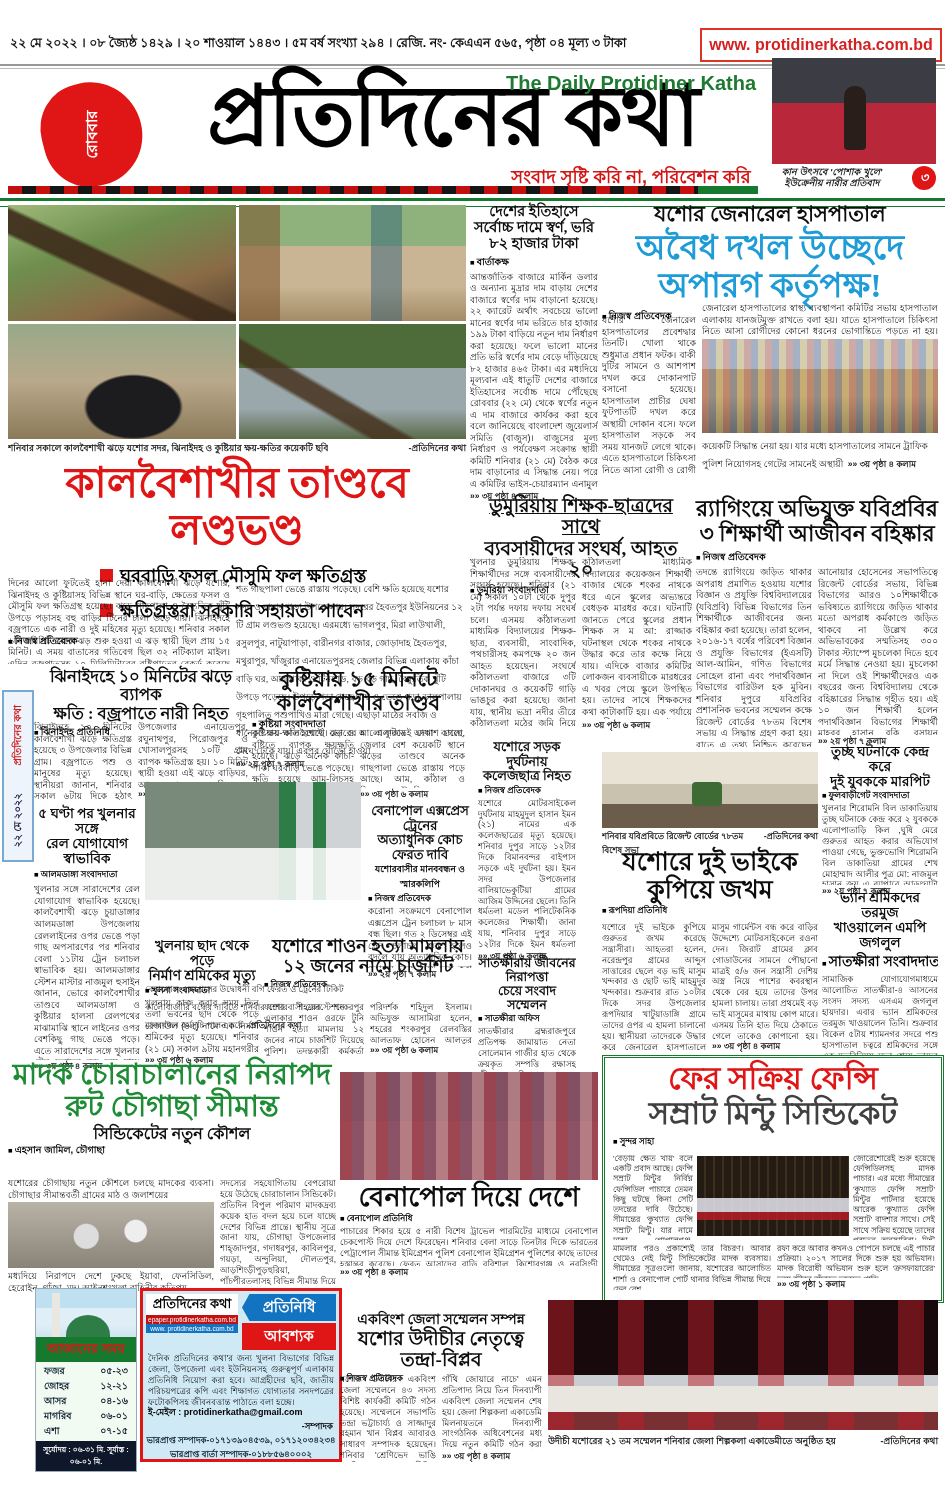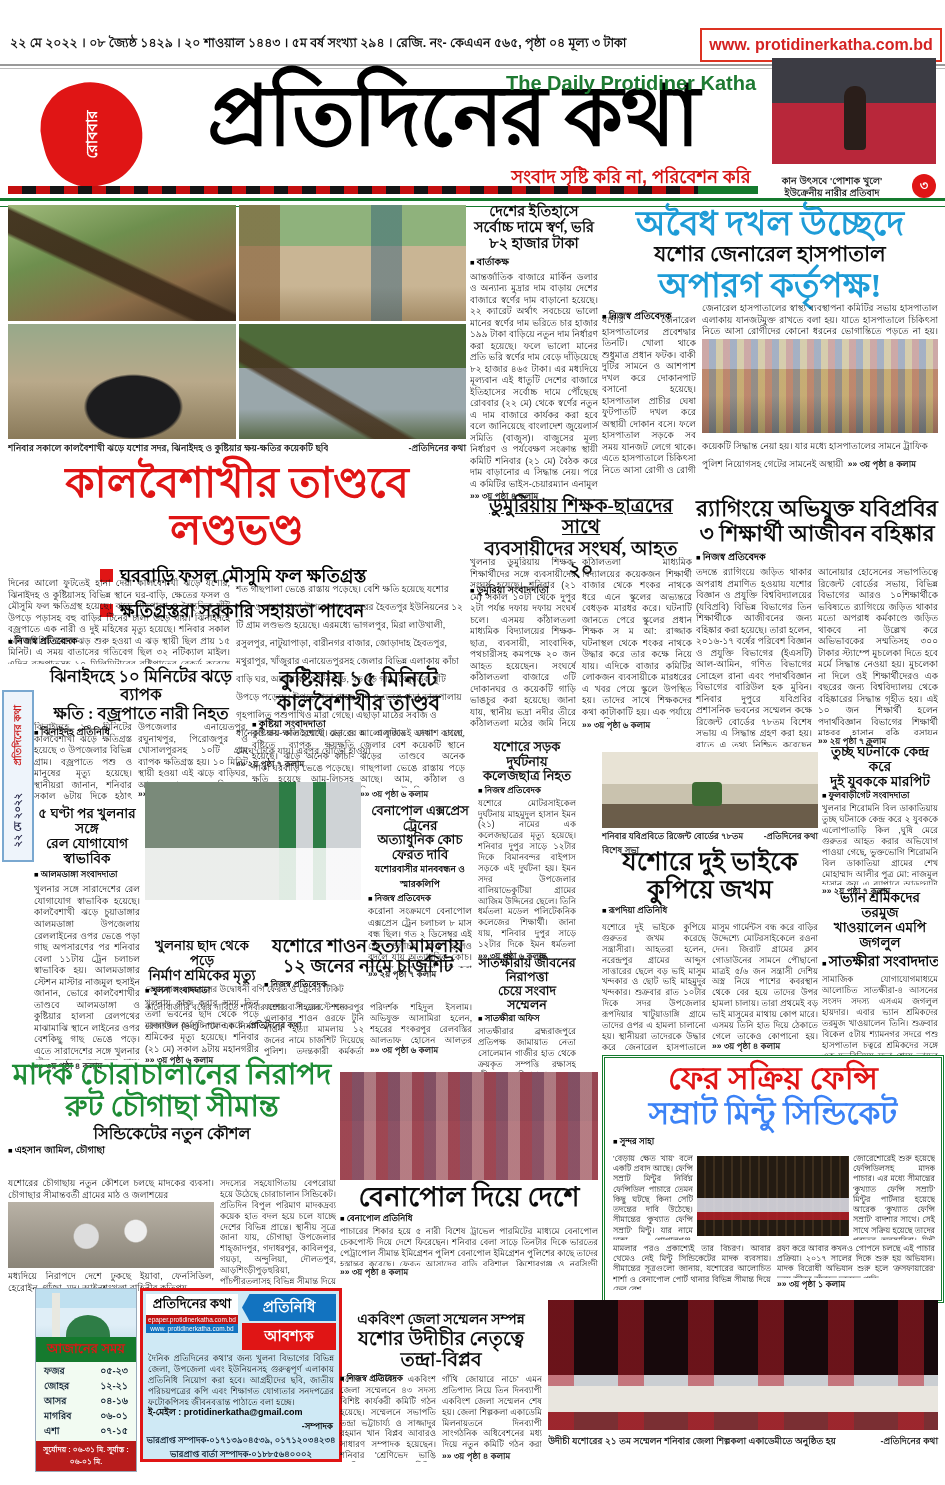--- a/index.html
+++ b/index.html
@@ -34,21 +34,21 @@
   </div>
   <div class="abs hl" style="left:140px;top:70px;width:625px;height:118px;font-size:84px;letter-spacing:-2px;color:#000;">প্রতিদিনের কথা</div>
   <div class="abs" style="left:500px;top:72px;width:262px;text-align:center;color:#1e7a32;font-weight:700;font-size:20px;">The Daily Protidiner Katha</div>
   <div class="abs" style="left:500px;top:163px;width:262px;text-align:center;color:#d41515;font-weight:700;font-size:18px;">সংবাদ সৃষ্টি করি না, পরিবেশন করি</div>
   <div class="abs" style="left:8px;top:186px;width:690px;height:8px;background:repeating-linear-gradient(90deg,#c40f0f 0 14px,#151515 14px 28px);"></div>
   <div class="abs" style="left:698px;top:186px;width:60px;height:8px;background:#157a2e;"></div>
 
   <div class="abs photo" style="left:772px;top:58px;width:164px;height:106px;background:linear-gradient(180deg,#3c3c44 0 42%,#b8273a 42% 100%);">
     <div style="position:absolute;left:72px;top:28px;width:22px;height:64px;background:#2a1e1a;border-radius:10px 10px 4px 4px;"></div>
   </div>
-  <div class="abs" style="left:772px;top:166px;width:164px;height:32px;display:flex;align-items:flex-end;gap:20px;">
+  <div class="abs" style="left:772px;top:166px;width:164px;height:32px;display:flex;align-items:flex-start;gap:20px;font-style:italic;">
     <span class="cap" style="flex:1;font-size:9.5px;line-height:1.2;text-align:center;">কান উৎসবে 'পোশাক খুলে' ইউক্রেনীয় নারীর প্রতিবাদ</span>
     <span style="width:24px;height:24px;border-radius:50%;background:#e01515;color:#fff;font-weight:700;display:flex;align-items:center;justify-content:center;font-size:13px;">৩</span>
   </div>
 
   <div class="abs grule" style="left:0;top:198px;width:945px;"></div>
 
   <div class="abs" style="left:8px;top:205px;width:458px;height:234px;display:grid;grid-template-columns:1fr 1fr;grid-template-rows:1fr 1fr;gap:3px;">
     <div class="photo" style="background:linear-gradient(25deg,transparent 38%,rgba(61,43,26,.9) 40% 50%,transparent 52%),linear-gradient(160deg,#9fb97a,#6e8f4e 35%,#8a6b47 70%,#54422c);"></div>
     <div class="photo" style="background:linear-gradient(90deg,rgba(120,80,40,.55) 8% 18%,transparent 18% 58%,rgba(40,90,120,.45) 58% 72%,transparent 72%),linear-gradient(180deg,#8fb27c 0 35%,#c9b594 35% 70%,#a38b66);"></div>
     <div class="photo" style="background:radial-gradient(ellipse at 55% 72%,#1c1c1e 0 26%,transparent 28%),linear-gradient(180deg,#97a98a,#b9a98a 50%,#8a7a5a);"></div>
@@ -60,22 +60,22 @@
   </div>
 
   <div class="abs" style="left:470px;top:203px;width:128px;height:290px;">
     <div class="hl" style="font-size:14.5px;">দেশের ইতিহাসে সর্বোচ্চ দামে স্বর্ণ, ভরি ৮২ হাজার টাকা</div>
     <div class="byl" style="margin-top:3px;">বার্তাকক্ষ</div>
     <div class="bt" style="height:218px;margin-top:2px;">আন্তর্জাতিক বাজারে মার্কিন ডলার ও অন্যান্য মুদ্রার দাম বাড়ায় দেশের বাজারে স্বর্ণের দাম বাড়ানো হয়েছে। ২২ ক্যারেট অর্থাৎ সবচেয়ে ভালো মানের স্বর্ণের দাম ভরিতে চার হাজার ১৯৯ টাকা বাড়িয়ে নতুন দাম নির্ধারণ করা হয়েছে। ফলে ভালো মানের প্রতি ভরি স্বর্ণের দাম বেড়ে দাঁড়িয়েছে ৮২ হাজার ৪৬৫ টাকা। এর মধ্যদিয়ে মূল্যবান এই ধাতুটি দেশের বাজারে ইতিহাসের সর্বোচ্চ দামে পৌঁছেছে রোববার (২২ মে) থেকে স্বর্ণের নতুন এ দাম বাজারে কার্যকর করা হবে বলে জানিয়েছে বাংলাদেশ জুয়েলার্স সমিতি (বাজুস)। বাজুসের মূল্য নির্ধারণ ও পর্যবেক্ষণ সংক্রান্ত স্থায়ী কমিটি শনিবার (২১ মে) বৈঠক করে দাম বাড়ানোর এ সিদ্ধান্ত নেয়। পরে এ কমিটির ভাইস-চেয়ারম্যান এনামুল হক ভূইয়া লিটনের সই করা বিজ্ঞপ্তিতে এ সিদ্ধান্তের বিষয়টি জানানো হয়। এতে বলা হয়েছে, 'আন্তর্জাতিক বাজারে মার্কিন ডলার</div>
     <div class="cont">»» ৩য় পৃষ্ঠা ৪ কলাম</div>
   </div>
 
   <div class="abs" style="left:602px;top:203px;width:336px;height:272px;">
+    <div class="hl" style="font-size:21px;">যশোর জেনারেল হাসপাতাল</div>
     <div class="hl" style="font-size:34px;color:#1e9cd7;margin-top:2px;">অবৈধ দখল উচ্ছেদে</div>
-    <div class="hl" style="font-size:21px;">যশোর জেনারেল হাসপাতাল</div>
     <div class="hl" style="font-size:34px;color:#1e9cd7;">অপারগ কর্তৃপক্ষ!</div>
     <div class="byl" style="margin-top:4px;">নিজস্ব প্রতিবেদক</div>
     <div class="bt" style="position:absolute;left:0;top:112px;width:94px;height:160px;">যশোর জেনারেল হাসপাতালের প্রবেশদ্বার তিনটি। খোলা থাকে শুধুমাত্র প্রধান ফটক। বাকী দুটির সামনে ও আশপাশ দখল করে দোকানপাট বসানো হয়েছে। হাসপাতাল প্রাচীর ঘেষা ফুটপাতটি দখল করে অস্থায়ী দোকান বসে। ফলে হাসপাতাল সড়কে সব সময় যানজট লেগে থাকে। এতে হাসপাতালে চিকিৎসা নিতে আসা রোগী ও রোগী স্বজনদের পড়তে হয় ভোগান্তিতে। হাসপাতালের ঢোকার তিনটি ফটকের মধ্যে দুইটি সবসময় বন্ধ থাকে। এক নম্বরটি অক্সিজেন প্লান্টের নিরাপত্তার জন্য বন্ধ রাখা হয়। তৃতীয় ফটকের পাশেই করোনার টিকা কেন্দ্র থাকায় সেটিও বন্ধ থাকে। বর্তমানে একটি মাত্র ফটক খোলা থাকলেও সেখানেও দোকানপাট বসানোয় প্রবেশপথ সংকীর্ণ হয়ে পড়েছে। মে মাসের ১২ তারিখে যশোর</div>
     <div class="bt" style="position:absolute;left:100px;top:100px;width:236px;height:34px;">জেনারেল হাসপাতালের স্বাস্থ্য ব্যবস্থাপনা কমিটির সভায় হাসপাতাল এলাকায় যানজটমুক্ত রাখতে বলা হয়। যাতে হাসপাতালে চিকিৎসা নিতে আসা রোগীদের কোনো ধরনের ভোগান্তিতে পড়তে না হয়। এছাড়াও আরো বেশ</div>
     <div class="photo" style="position:absolute;left:100px;top:136px;width:236px;height:94px;background:repeating-linear-gradient(90deg,rgba(200,60,40,.30) 0 7px,rgba(40,60,120,.25) 7px 14px,rgba(230,180,60,.30) 14px 21px),linear-gradient(180deg,#cfd8de 0 32%,#b9a98c 32% 60%,#7a7a6a);"></div>
     <div style="position:absolute;left:100px;top:232px;width:236px;">
       <span class="bt" style="display:inline;">কয়েকটি সিদ্ধান্ত নেয়া হয়। যার মধ্যে হাসপাতালের সামনে ট্রাফিক পুলিশ নিয়োগসহ গেটের সামনেই অস্থায়ী</span>
       <span class="cont">»» ৩য় পৃষ্ঠা ৪ কলাম</span>
     </div>
   </div>
@@ -273,21 +273,21 @@
         </div>
       <div style="display:flex;justify-content:space-between;">
           <span>মাগরিব</span>
           <span>০৬-০১</span>
         </div>
       <div style="display:flex;justify-content:space-between;">
           <span>এশা</span>
           <span>০৭-১৫</span>
         </div>
     </div>
-    <div style="background:#b91c1c;color:#fff;font-size:7.5px;font-weight:700;text-align:center;padding:3px 1px;">সূর্যোদয় : ০৬-৩১ মি. সূর্যাস্ত : ০৬-০১ মি.</div>
+    <div style="background:#0f172a;color:#fff;font-size:7.5px;font-weight:700;text-align:center;padding:3px 1px;">সূর্যোদয় : ০৬-৩১ মি. সূর্যাস্ত : ০৬-০১ মি.</div>
   </div>
 
   <div class="abs" style="left:140px;top:1288px;width:196px;height:168px;border:3px solid #e01515;background:#cfe9f5;overflow:hidden;">
     <div style="display:flex;gap:4px;padding:3px;">
       <div style="width:92px;">
         <div style="background:#fff;font-weight:700;font-size:13px;color:#000;text-align:center;font-family:'Liberation Serif',serif;">প্রতিদিনের কথা</div>
         <div style="background:#c01212;color:#fff;font-size:6.5px;text-align:center;padding:1px 0;">epaper.protidinerkatha.com.bd</div>
         <div style="background:#1273c0;color:#fff;font-size:6.5px;text-align:center;padding:1px 0;">www. protidinerkatha.com.bd</div>
       </div>
       <div style="flex:1;">
@@ -316,21 +316,21 @@
     <div class="byl" style="font-size:8.5px;margin-top:2px;">নিজস্ব প্রতিবেদক</div>
     <div class="bt" style="position:absolute;left:0;top:62px;width:96px;height:88px;font-size:8.5px;">যশোর উদীচীর একবিংশ জেলা সম্মেলনে ৪৩ সদস্য বিশিষ্ট কার্যকরী কমিটি গঠন হয়েছে। সম্মেলনে সভাপতি তন্দ্রা ভট্টাচার্য্য ও সাজ্জাদুর রহমান খান বিপ্লব আবারও সাধারণ সম্পাদক হয়েছেন। শনিবার 'শ্রেণিভেদ ভাঙি শোষিতের রোষে সম্প্রীতির মালা</div>
     <div style="position:absolute;left:102px;top:62px;width:100px;height:90px;">
       <div class="bt" style="height:76px;font-size:8.5px;">গাঁথি জোয়ারে নাচে' এমন প্রতিপাদ্য নিয়ে তিন দিনব্যাপী একবিংশ জেলা সম্মেলন শেষ হয়। জেলা শিল্পকলা একাডেমি মিলনায়তনে দিনব্যাপী সাংগঠনিক অধিবেশনের মধ্য দিয়ে নতুন কমিটি গঠন করা হয়। সম্মেলনে নবগঠিত কমিটির অন্যরা</div>
       <div class="cont">»» ৩য় পৃষ্ঠা ৪ কলাম</div>
     </div>
   </div>
 
   <div class="abs" style="left:602px;top:1055px;width:336px;height:242px;border:3px double #157a2e;background:#fff;overflow:hidden;">
     <div class="hl" style="font-size:31px;color:#e01515;margin-top:4px;">ফের সক্রিয় ফেন্সি</div>
-    <div class="hl" style="font-size:31px;color:#3b82f6;">সম্রাট মিন্টু সিন্ডিকেট</div>
+    <div class="hl" style="font-size:31px;color:#404040;">সম্রাট মিন্টু সিন্ডিকেট</div>
     <div class="byl" style="margin:4px 0 0 8px;font-size:8.5px;">সুন্দর সাহা</div>
     <div class="bt" style="position:absolute;left:8px;top:96px;width:80px;height:86px;font-size:8px;">'বেড়ায় ক্ষেত খায়' বলে একটি প্রবাদ আছে। ফেন্সি সম্রাট মিন্টুর নির্বিঘ্ন ফেন্সিডিল পাচারে তেমন কিছু ঘটছে কিনা সেটি তদন্তের দাবি উঠেছে। সীমান্তের 'কুখ্যাত ফেন্সি সম্রাট' মিন্টু। যার নামে ঢাকা, গোপালগঞ্জ, বরিশাল, যশোর, শার্শা ও বেনাপোলসহ দেশজুড়ে বিভিন্ন থানায় রয়েছে মাদকের অসংখ্য মামলা। এতো</div>
     <div class="photo" style="position:absolute;left:92px;top:98px;width:152px;height:80px;background:linear-gradient(180deg,transparent 0 52%,rgba(230,230,240,.85) 52% 70%,rgba(180,30,40,.85) 70% 80%,transparent 80%),repeating-linear-gradient(90deg,#241b12 0 7px,#3d2e1d 7px 9px);"></div>
     <div class="bt" style="position:absolute;left:248px;top:96px;width:82px;height:86px;font-size:8px;">জোরেশোরেই শুরু হয়েছে ফেন্সিডিলসহ মাদক পাচার। এর মধ্যে সীমান্তের 'কুখ্যাত ফেন্সি সম্রাট' মিন্টুর পার্টনার হয়েছে আরেক 'কুখ্যাত ফেন্সি সম্রাট' বাদশার সাথে। সেই সাথে সক্রিয় হয়েছে তাদের পুরাতন অনুসারিরা। মিন্টু সিন্ডিকেটের মাধ্যমে পাচার হয় ফেন্সিডিল, মদ ও গাঁজার চালান। যার যোগান দেয় বাদশা সিন্ডিকেট। কখনও</div>
     <div class="bt" style="position:absolute;left:8px;top:186px;width:158px;height:46px;font-size:8px;">মামলার পরও প্রকাশ্যেই তার বিচরণ। আবার থেমেও নেই মিন্টু সিন্ডিকেটের মাদক ব্যবসায়। সীমান্তের সূত্রগুলো জানায়, যশোরের আলোচিত শার্শা ও বেনাপোল পোর্ট থানার বিভিন্ন সীমান্ত দিয়ে ফের বেশ</div>
     <div style="position:absolute;left:172px;top:186px;width:158px;height:48px;">
       <div class="bt" style="height:34px;font-size:8px;">রফা করে আবার কখনও গোপনে চলছে এই পাচার প্রক্রিয়া। ২০১৭ সালের দিকে শুরু হয় অভিযান। মাদক বিরোধী অভিযান শুরু হলে 'ক্রসফায়ারের' ভয়ে জীবন বাঁচাতে ভারতে পাড়ি</div>
       <div class="cont">»» ৩য় পৃষ্ঠা ১ কলাম</div>
     </div>
   </div>

